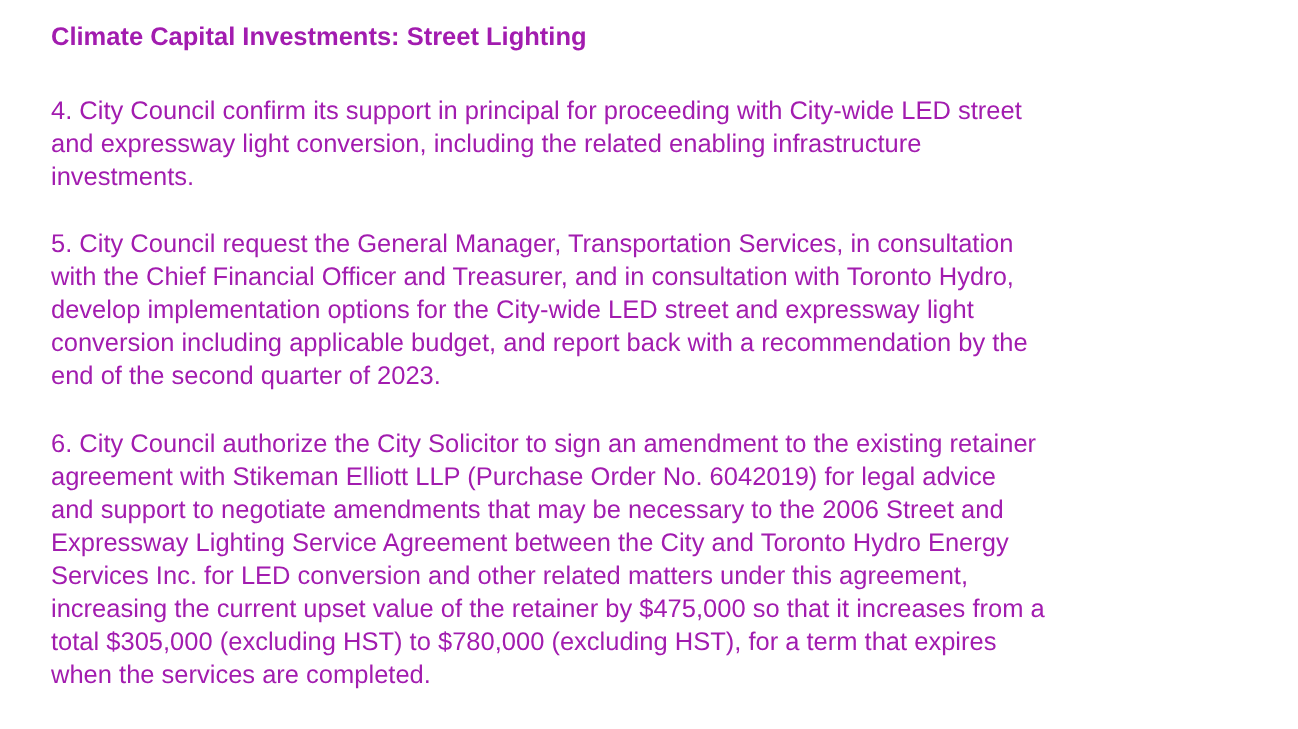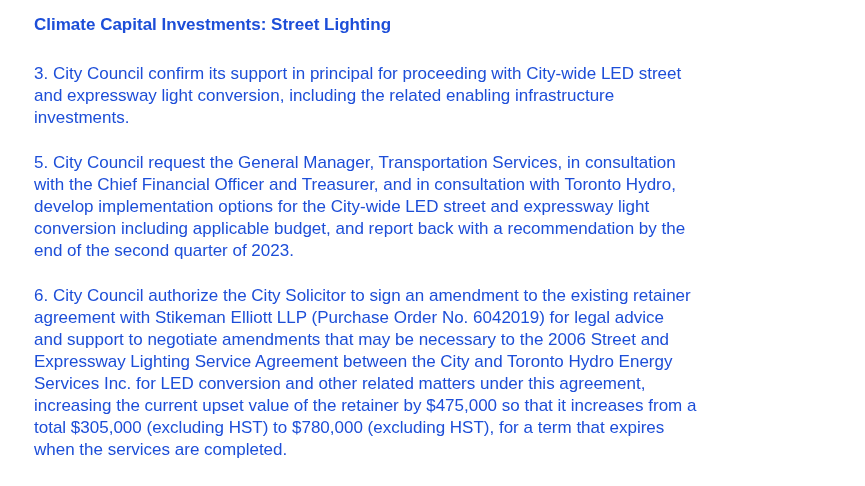--- a/index.html
+++ b/index.html
@@ -13,41 +13,41 @@
     overflow: hidden;
   }
   .page {
     box-sizing: border-box;
     width: 865px;
     height: 486px;
     padding: 14px 18px 0 34px;
     font-family: "Liberation Sans", "DejaVu Sans", sans-serif;
     font-size: 17px;
     line-height: 22px;
-    color: #1d4ed8;
+    color: #a21caf;
   }
   .heading {
     font-size: 17px;
     font-weight: bold;
     line-height: 22px;
     margin: 0 0 27px 0;
   }
   .para {
     margin: 0 0 23px 0;
     white-space: pre-line;
     font-weight: normal;
   }
 </style>
 </head>
 <body>
 
 <div class="page">
   <div class="heading">Climate Capital Investments: Street Lighting</div>
 
-  <p class="para">3. City Council confirm its support in principal for proceeding with City-wide LED street
+  <p class="para">4. City Council confirm its support in principal for proceeding with City-wide LED street
 and expressway light conversion, including the related enabling infrastructure
 investments.</p>
 
   <p class="para">5. City Council request the General Manager, Transportation Services, in consultation
 with the Chief Financial Officer and Treasurer, and in consultation with Toronto Hydro,
 develop implementation options for the City-wide LED street and expressway light
 conversion including applicable budget, and report back with a recommendation by the
 end of the second quarter of 2023.</p>
 
   <p class="para">6. City Council authorize the City Solicitor to sign an amendment to the existing retainer

